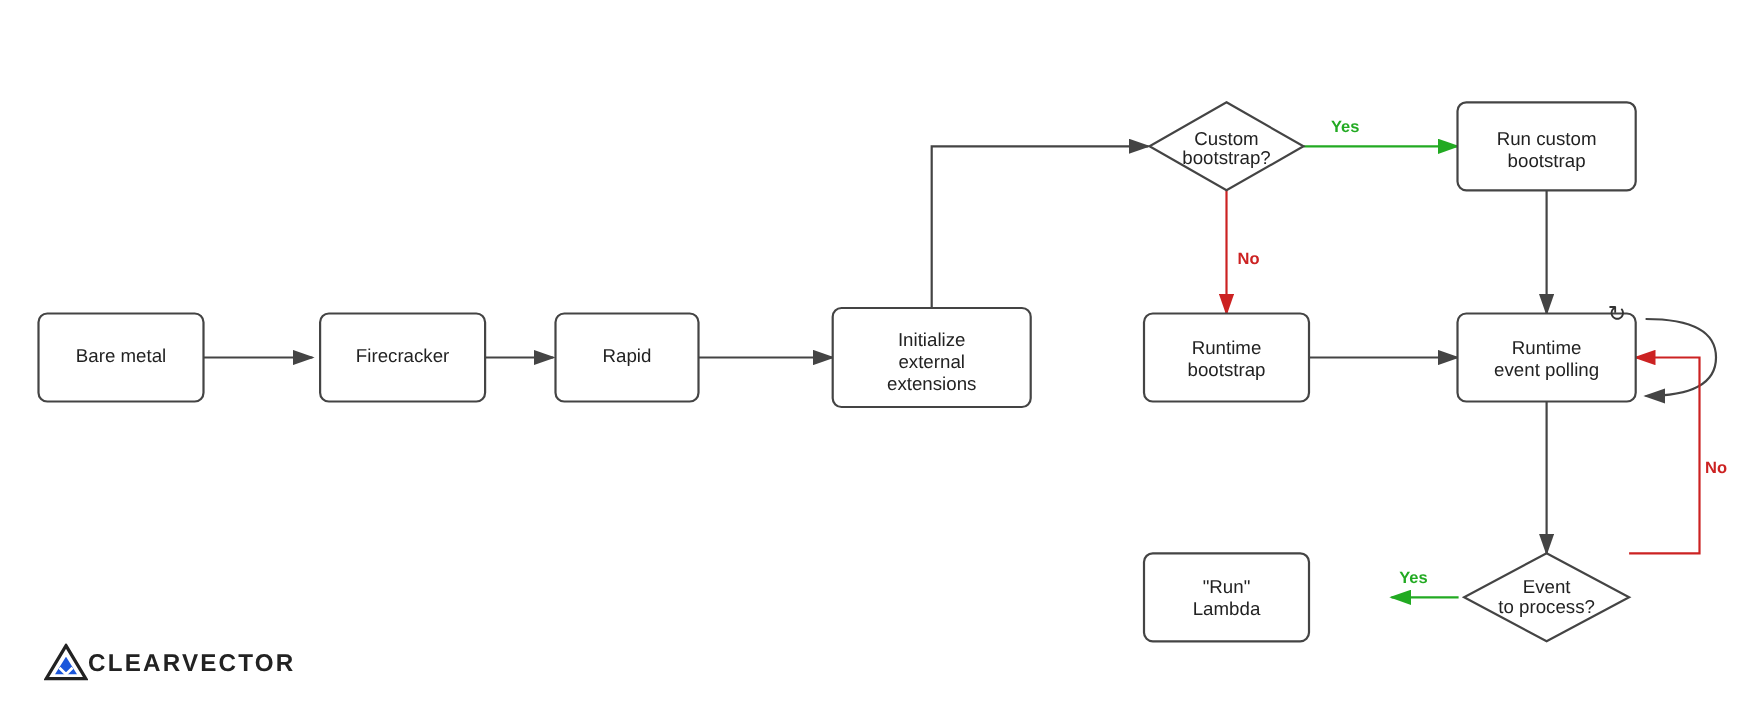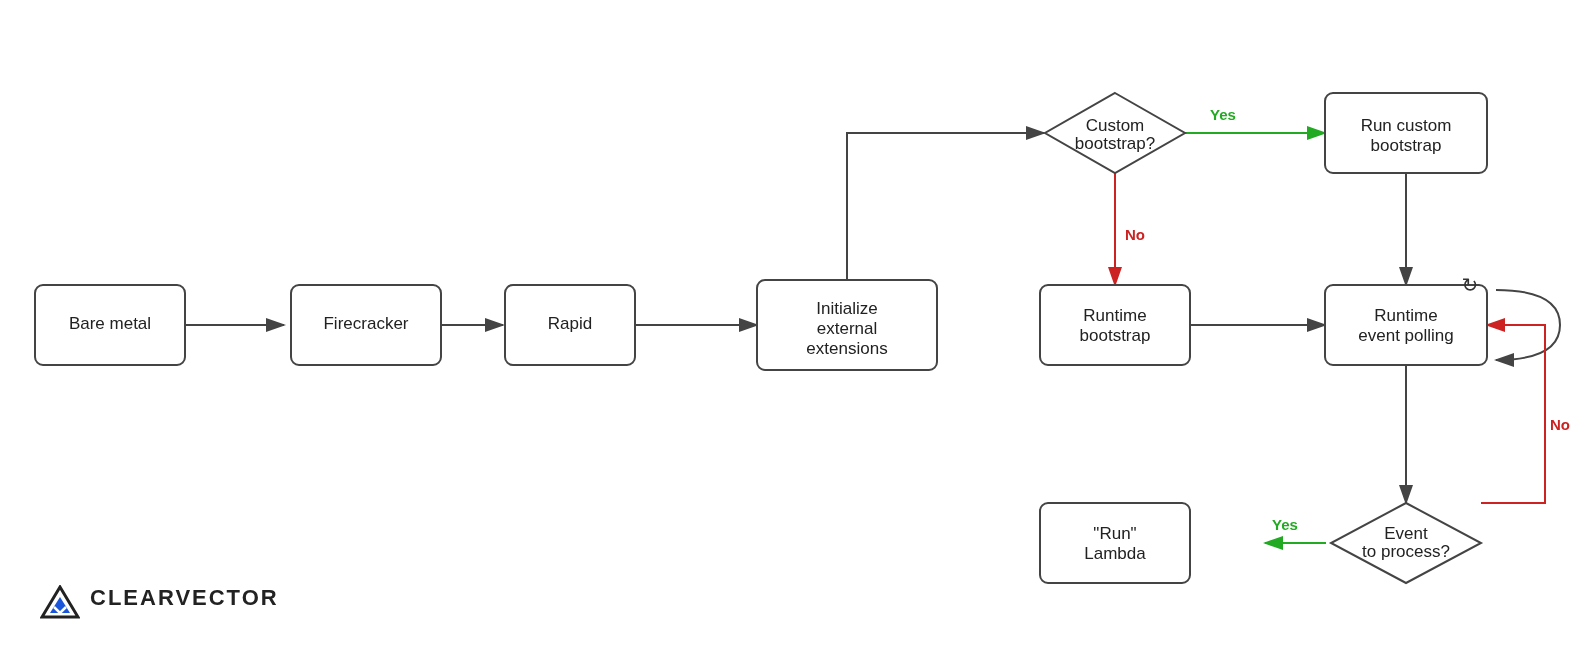--- a/index.html
+++ b/index.html
@@ -49,21 +49,21 @@
     .label-red {
       font-size: 15px;
       fill: #cc2222;
       font-weight: bold;
     }
     .logo-area {
       position: absolute;
       bottom: 30px;
       left: 40px;
       display: flex;
-      gap: 10px;
+      align-items: center;
     }
     .logo-text {
       font-size: 22px;
       font-weight: bold;
       letter-spacing: 2px;
       color: #222;
     }
   </style>
 </head>
 <body>

